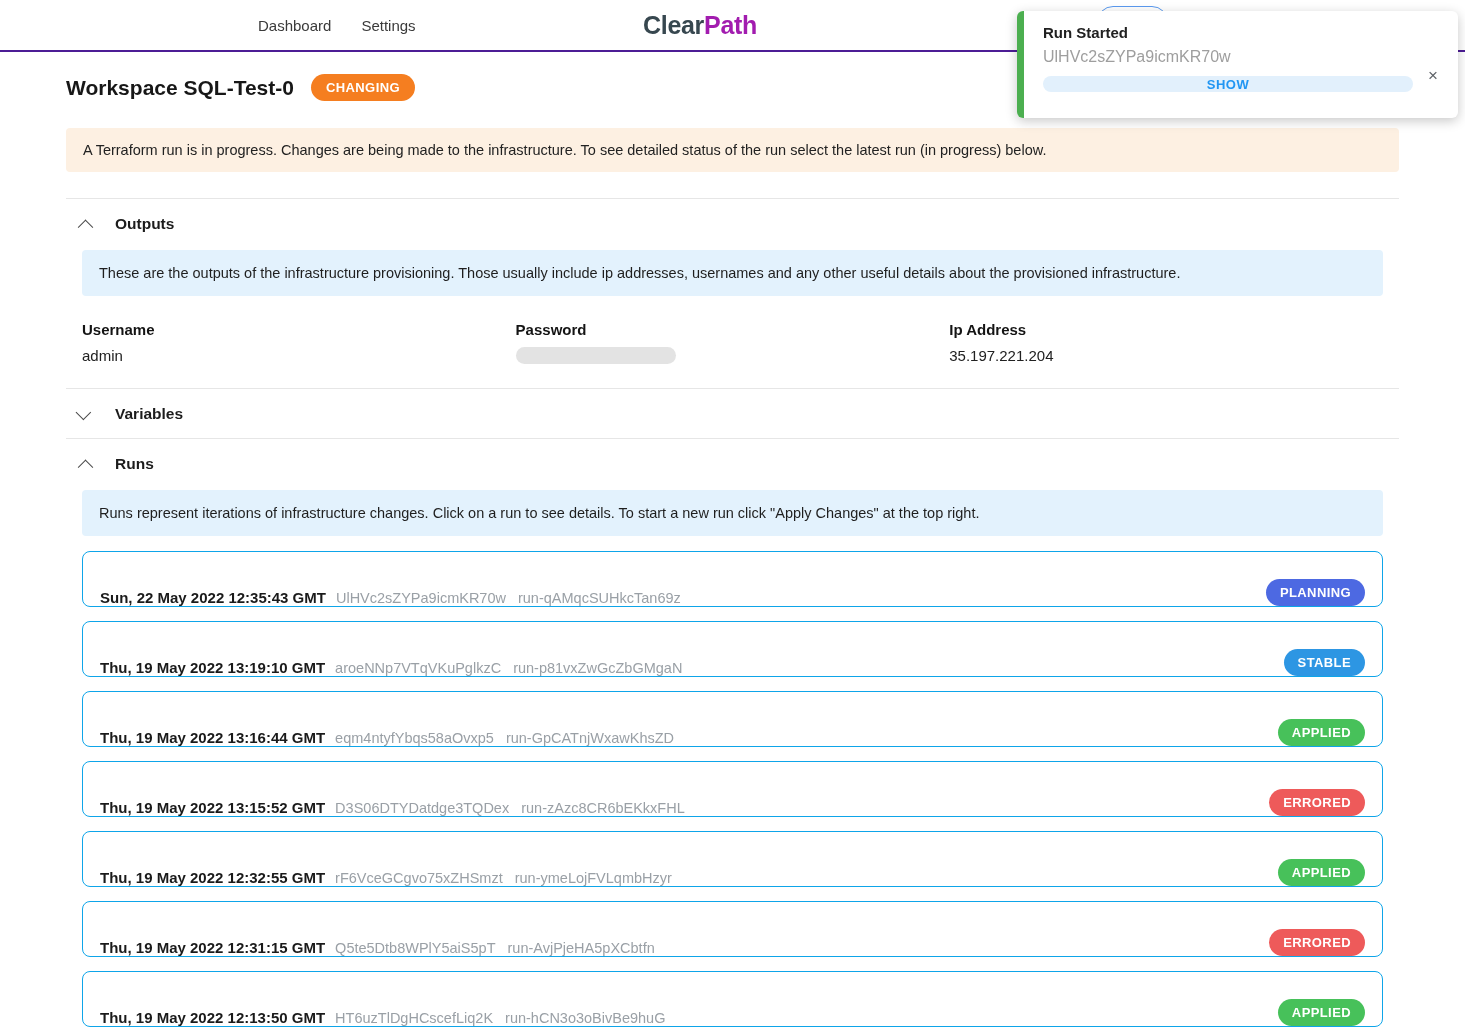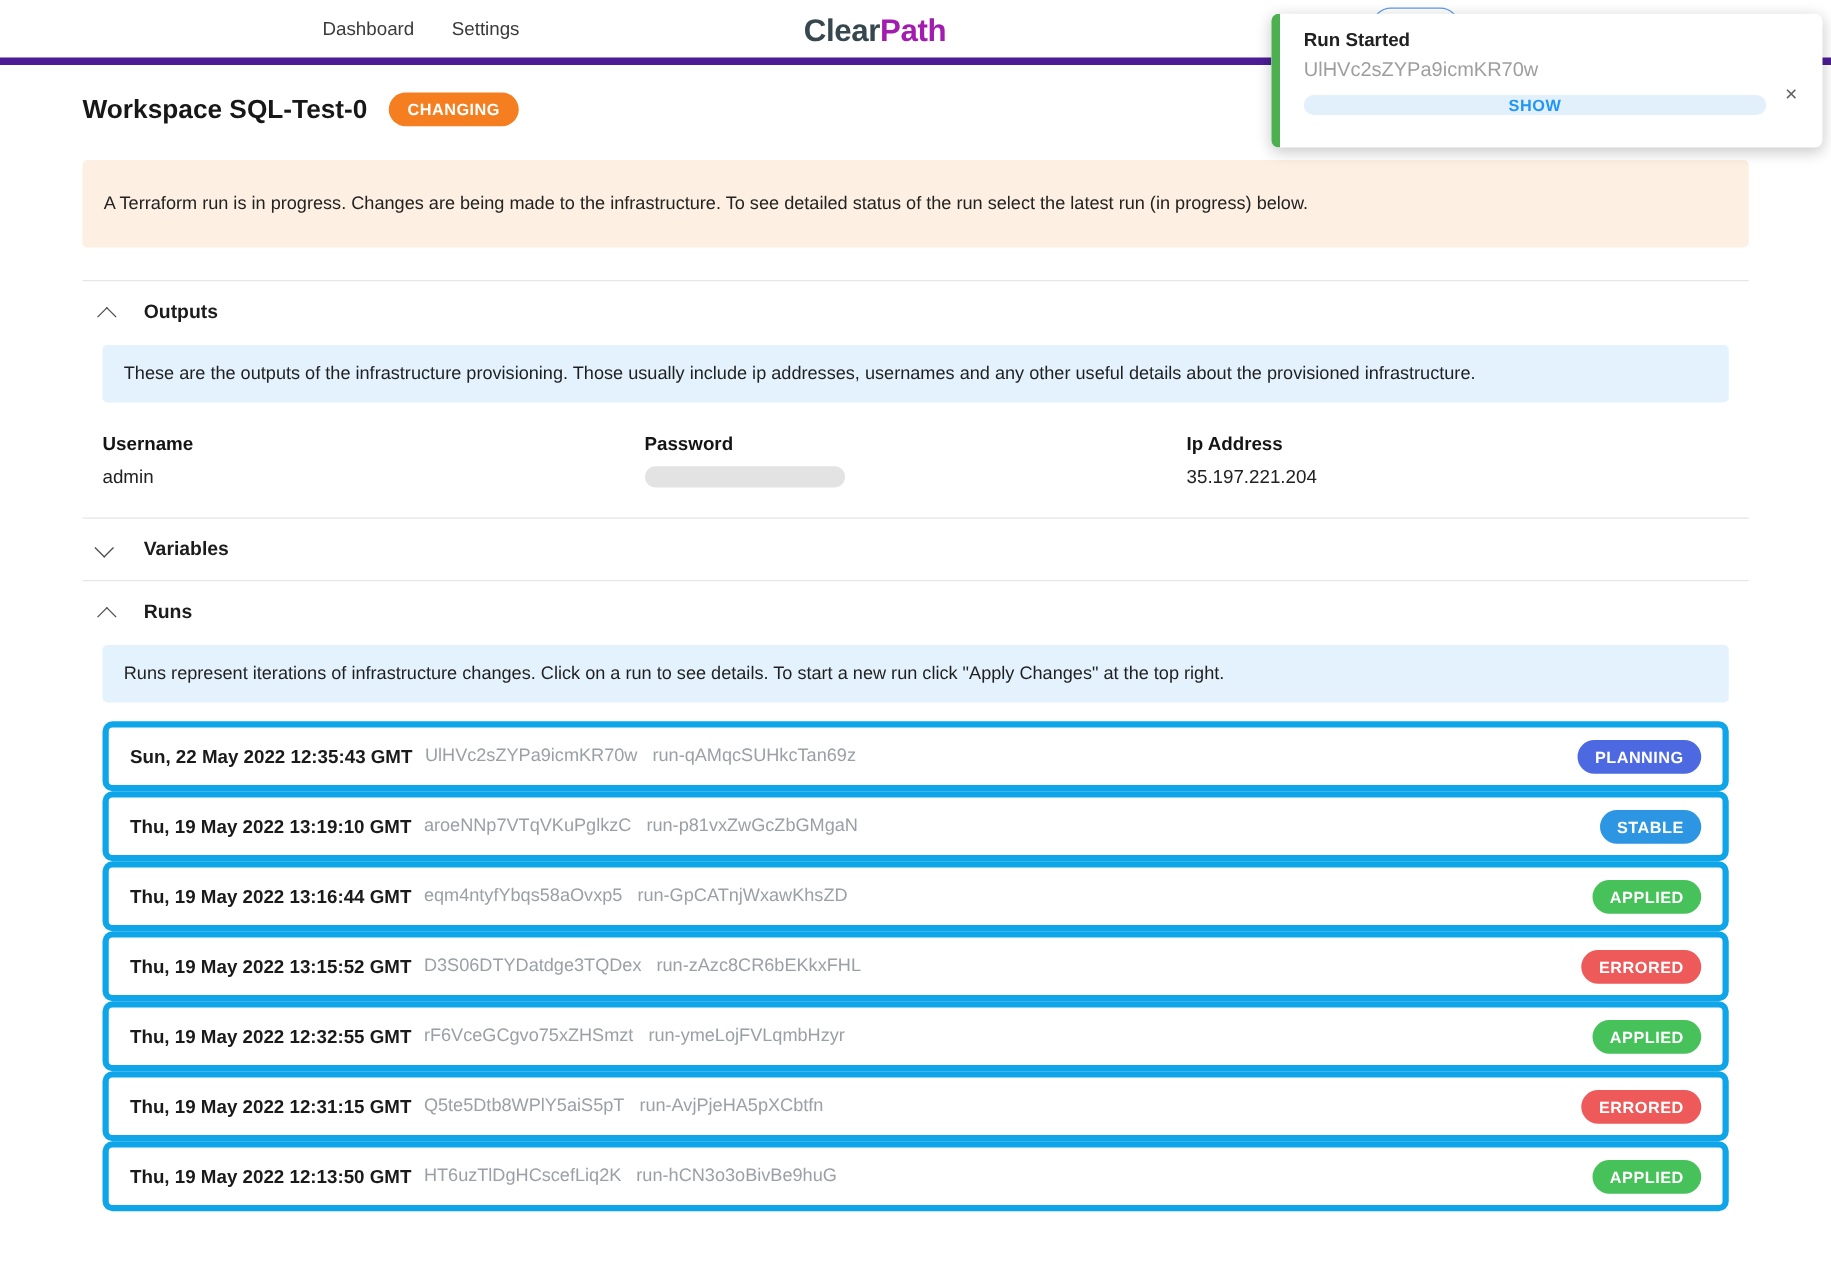--- a/index.html
+++ b/index.html
@@ -7,21 +7,21 @@
   body {
     font-family: "Liberation Sans", sans-serif;
     background: #ffffff;
     color: #212121;
     position: relative;
   }
 
   
   .topnav {
     height: 52px;
-    border-bottom: 6px solid #4c1d95;
+    border-bottom: 2px solid #4c1d95;
     position: relative;
     display: flex;
     align-items: center;
   }
   .nav-links { display: flex; gap: 30px; margin-left: 258px; }
   .nav-link {
     font-size: 15px;
     color: #3a3a3a;
     text-decoration: none;
     cursor: pointer;
@@ -113,21 +113,21 @@
     letter-spacing: 0.4px;
     border-radius: 14px;
     padding: 6px 15px;
   }
   .changing-badge { margin-left: 17px; background: #f57e20; }
 
   .alert-banner {
     margin: 27px 66px 0 66px;
     background: #fdf0e2;
     border-radius: 4px;
-    padding: 27px 17px;
+    padding: 14px 17px;
     font-size: 14.5px;
     color: #222222;
   }
 
   
   .main { margin: 26px 66px 0 66px; }
   .section { border-top: 1px solid #e6e6e6; }
   .section-header {
     display: flex;
     align-items: center;
@@ -162,26 +162,27 @@
     width: 160px; height: 17px;
     background: #e3e3e3;
     border-radius: 9px;
     margin-top: 9px;
   }
 
   
   .runs-list { margin-top: 15px; }
   .run-card {
     display: flex;
-    align-items: center;
+    align-items: flex-end;
     height: 56px;
-    border: 5px solid #0ea5e9;
+    border: 1px solid #0ea5e9;
     border-radius: 8px;
     background: #ffffff;
     padding: 0 17px;
+    margin-bottom: 14px;
     cursor: pointer;
   }
   .run-ts { font-size: 15px; font-weight: bold; color: #1a1a1a; }
   .run-id { font-size: 14.5px; color: #9aa0a6; margin-left: 10px; }
   .run-rid { font-size: 14.5px; color: #9aa0a6; margin-left: 12px; }
   .run-badge { margin-left: auto; padding: 6px 14px; }
 </style>
 </head>
 <body>
 

